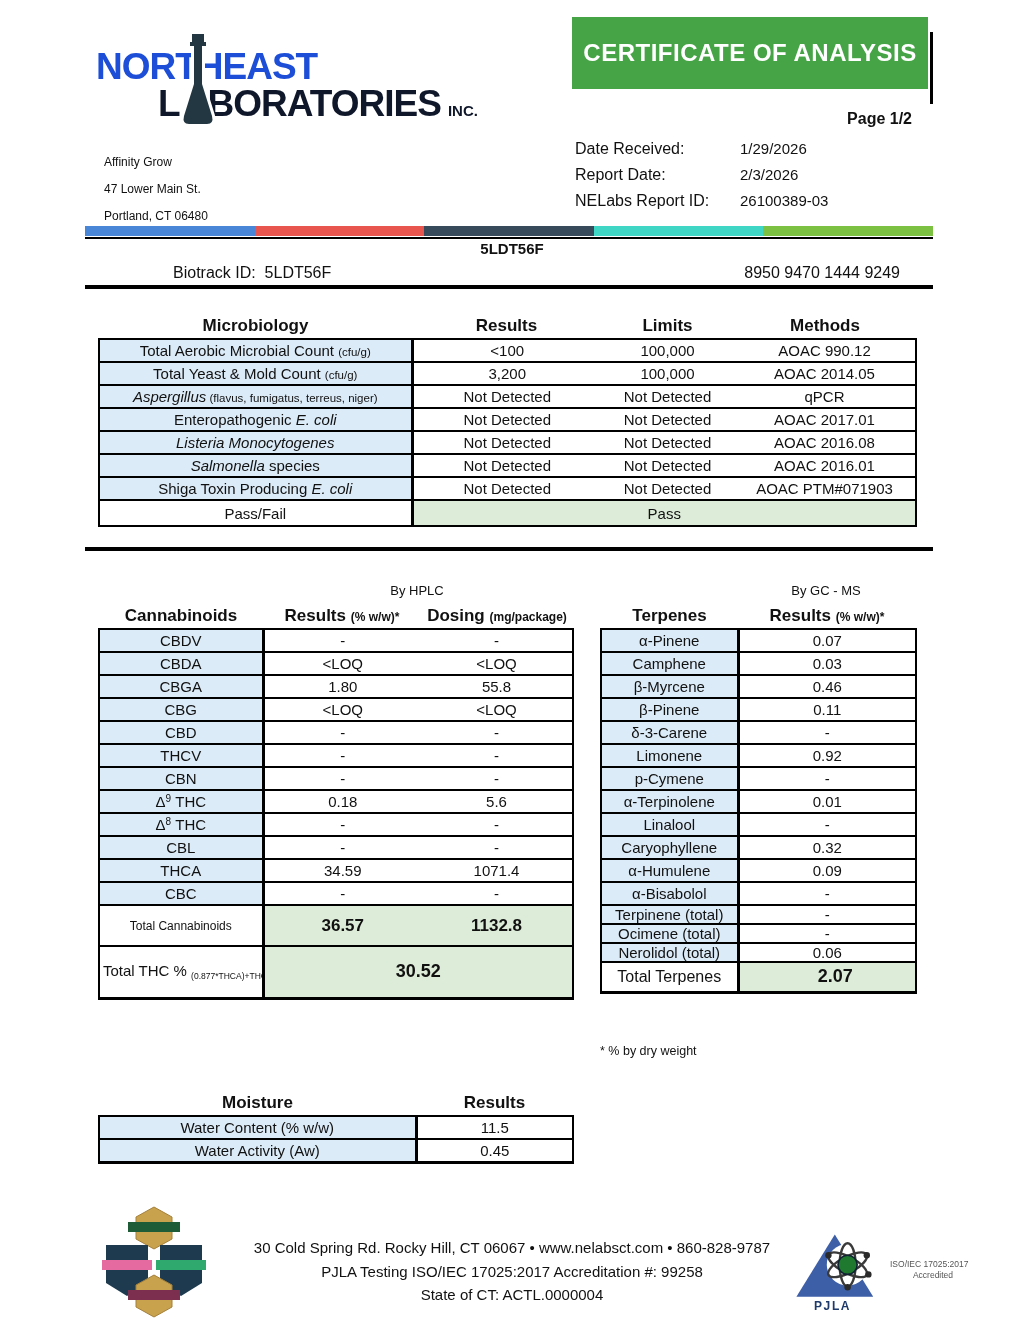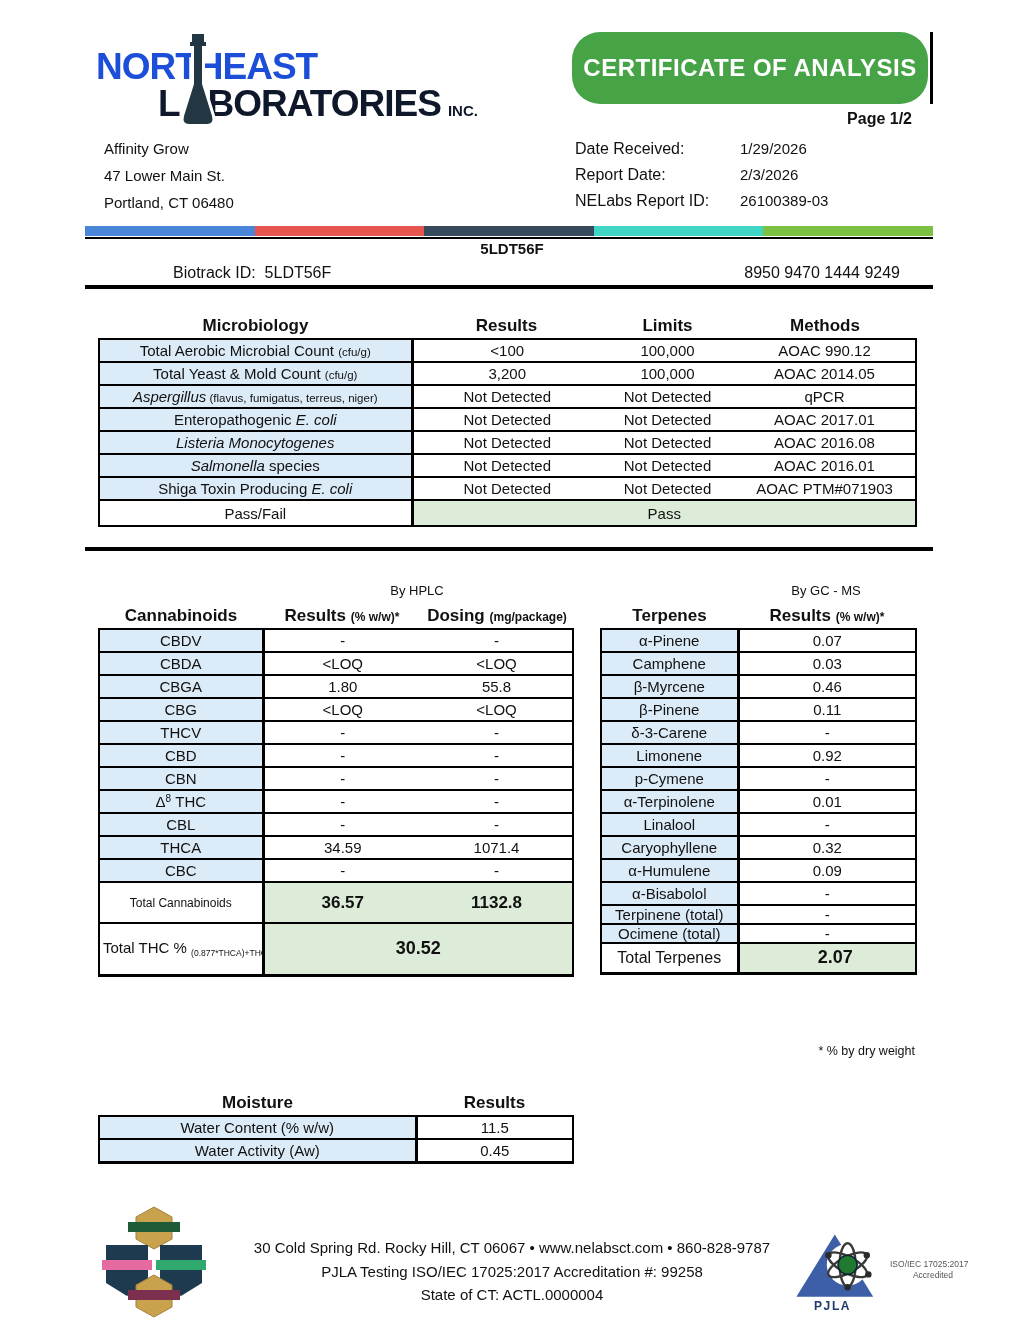--- a/index.html
+++ b/index.html
@@ -7,26 +7,26 @@
   body{position:relative;width:1024px;height:1325px;font-family:"Liberation Sans",sans-serif;color:#111;overflow:hidden;}
 
   
   #logo{position:absolute;left:96px;top:34px;width:420px;height:100px;}
   .logo-line1{position:absolute;left:0;top:12px;font-size:37px;font-weight:bold;color:#1d4ed8;letter-spacing:-1px;white-space:nowrap;}
   .logo-line2{position:absolute;left:62px;top:49px;font-size:37px;font-weight:bold;color:#0f172a;letter-spacing:-1px;white-space:nowrap;}
   .flask-gap{display:inline-block;width:28px;}
   .logo-inc{font-size:15px;margin-left:7px;letter-spacing:0;}
   .flask{position:absolute;left:85px;top:0;width:34px;height:96px;}
 
-  #banner{position:absolute;left:572px;top:32px;width:356px;height:72px;background:#46a346;display:flex;align-items:center;justify-content:center;border-radius:28px;}
+  #banner{position:absolute;left:572px;top:17px;width:356px;height:72px;background:#46a346;display:flex;align-items:center;justify-content:center;}
   #banner span{color:#fff;font-weight:bold;font-size:24px;letter-spacing:.5px;white-space:nowrap;}
   #banner-edge{position:absolute;left:930px;top:32px;width:3px;height:72px;background:#000;}
   #page-label{position:absolute;left:700px;top:110px;width:212px;text-align:right;font-weight:bold;font-size:16px;}
 
-  #client{position:absolute;left:104px;top:135px;font-size:15px;line-height:27px;}
+  #client{position:absolute;left:104px;top:149px;font-size:12px;line-height:27px;}
   #meta{position:absolute;left:575px;top:136px;font-size:16px;line-height:26px;}
   .meta-label{display:inline-block;width:165px;}
   .meta-value{font-size:15px;}
 
   #rainbow{position:absolute;left:85px;top:226px;width:848px;height:10px;display:flex;}
   #rainbow div{flex:1;height:100%;}
   #thin{position:absolute;left:85px;top:237px;width:848px;height:2px;background:#000;}
 
   #sample-name{position:absolute;left:0;top:240px;width:1024px;text-align:center;font-weight:bold;font-size:15px;}
   #biotrack{position:absolute;left:173px;top:264px;font-size:16px;}
@@ -55,21 +55,21 @@
   .sp{font-size:10px;vertical-align:5px;}
   .thcsub{font-size:8.5px;vertical-align:-3px;}
   table.micro{left:98px;top:313px;width:817px;}
   table.cann{left:98px;top:603px;width:474px;}
   table.terp{left:600px;top:603px;width:315px;}
   table.terp tbody#terp-body tr:nth-child(n+13) td{height:19px;}
   table.moist{left:98px;top:1090px;width:474px;}
   .byline{position:absolute;top:583px;text-align:center;font-size:13px;}
   #byline-hplc{left:262px;width:310px;}
   #byline-gcms{left:737px;width:178px;}
-  #footnote{position:absolute;left:600px;top:1044px;width:315px;text-align:right;font-size:12.5px;}
+  #footnote{position:absolute;left:600px;top:1044px;width:315px;text-align:left;font-size:12.5px;}
 
   
   #badges{position:absolute;left:98px;top:1203px;}
   #footer-text{position:absolute;left:212px;top:1236px;width:600px;text-align:center;font-size:15px;line-height:23.5px;}
   #pjla{position:absolute;left:790px;top:1228px;display:flex;align-items:center;gap:4px;}
   .pjla-cert{font-size:8.5px;color:#555;width:86px;line-height:11px;}
 </style>
 </head>
 <body>
 
@@ -220,33 +220,38 @@
         <td class="lbl"><span>CBGA</span></td>
         <td>1.80</td>
         <td class="last">55.8</td>
       </tr>
       <tr>
         <td class="lbl"><span>CBG</span></td>
         <td>&lt;LOQ</td>
         <td class="last">&lt;LOQ</td>
       </tr>
       <tr>
+        <td class="lbl"><span>CBD</span></td>
+        <td>-</td>
+        <td class="last">-</td>
+      </tr>
+      <tr>
         <td class="lbl"><span>THCV</span></td>
         <td>-</td>
         <td class="last">-</td>
       </tr>
       <tr>
-        <td class="lbl"><span>CBD</span></td>
-        <td>-</td>
-        <td class="last">-</td>
-      </tr>
-      <tr>
         <td class="lbl"><span>CBN</span></td>
         <td>-</td>
         <td class="last">-</td>
+      </tr>
+      <tr>
+        <td class="lbl"><span>Δ</span><span class="sp">9</span><span> THC</span></td>
+        <td>0.18</td>
+        <td class="last">5.6</td>
       </tr>
       <tr>
         <td class="lbl"><span>Δ</span><span class="sp">8</span><span> THC</span></td>
         <td>-</td>
         <td class="last">-</td>
       </tr>
       <tr>
         <td class="lbl"><span>CBL</span></td>
         <td>-</td>
         <td class="last">-</td>
@@ -336,20 +341,24 @@
         <td class="lbl">α-Bisabolol</td>
         <td class="last">-</td>
       </tr>
       <tr>
         <td class="lbl">Terpinene (total)</td>
         <td class="last">-</td>
       </tr>
       <tr>
         <td class="lbl">Ocimene (total)</td>
         <td class="last">-</td>
+      </tr>
+      <tr>
+        <td class="lbl">Nerolidol (total)</td>
+        <td class="last">0.06</td>
       </tr>
     </tbody>
   <tbody>
     <tr class="row-tt">
       <td class="lbl plain">Total Terpenes</td>
       <td class="green last">2.07</td>
     </tr>
   </tbody>
 </table>
 <div id="footnote">* % by dry weight</div>

